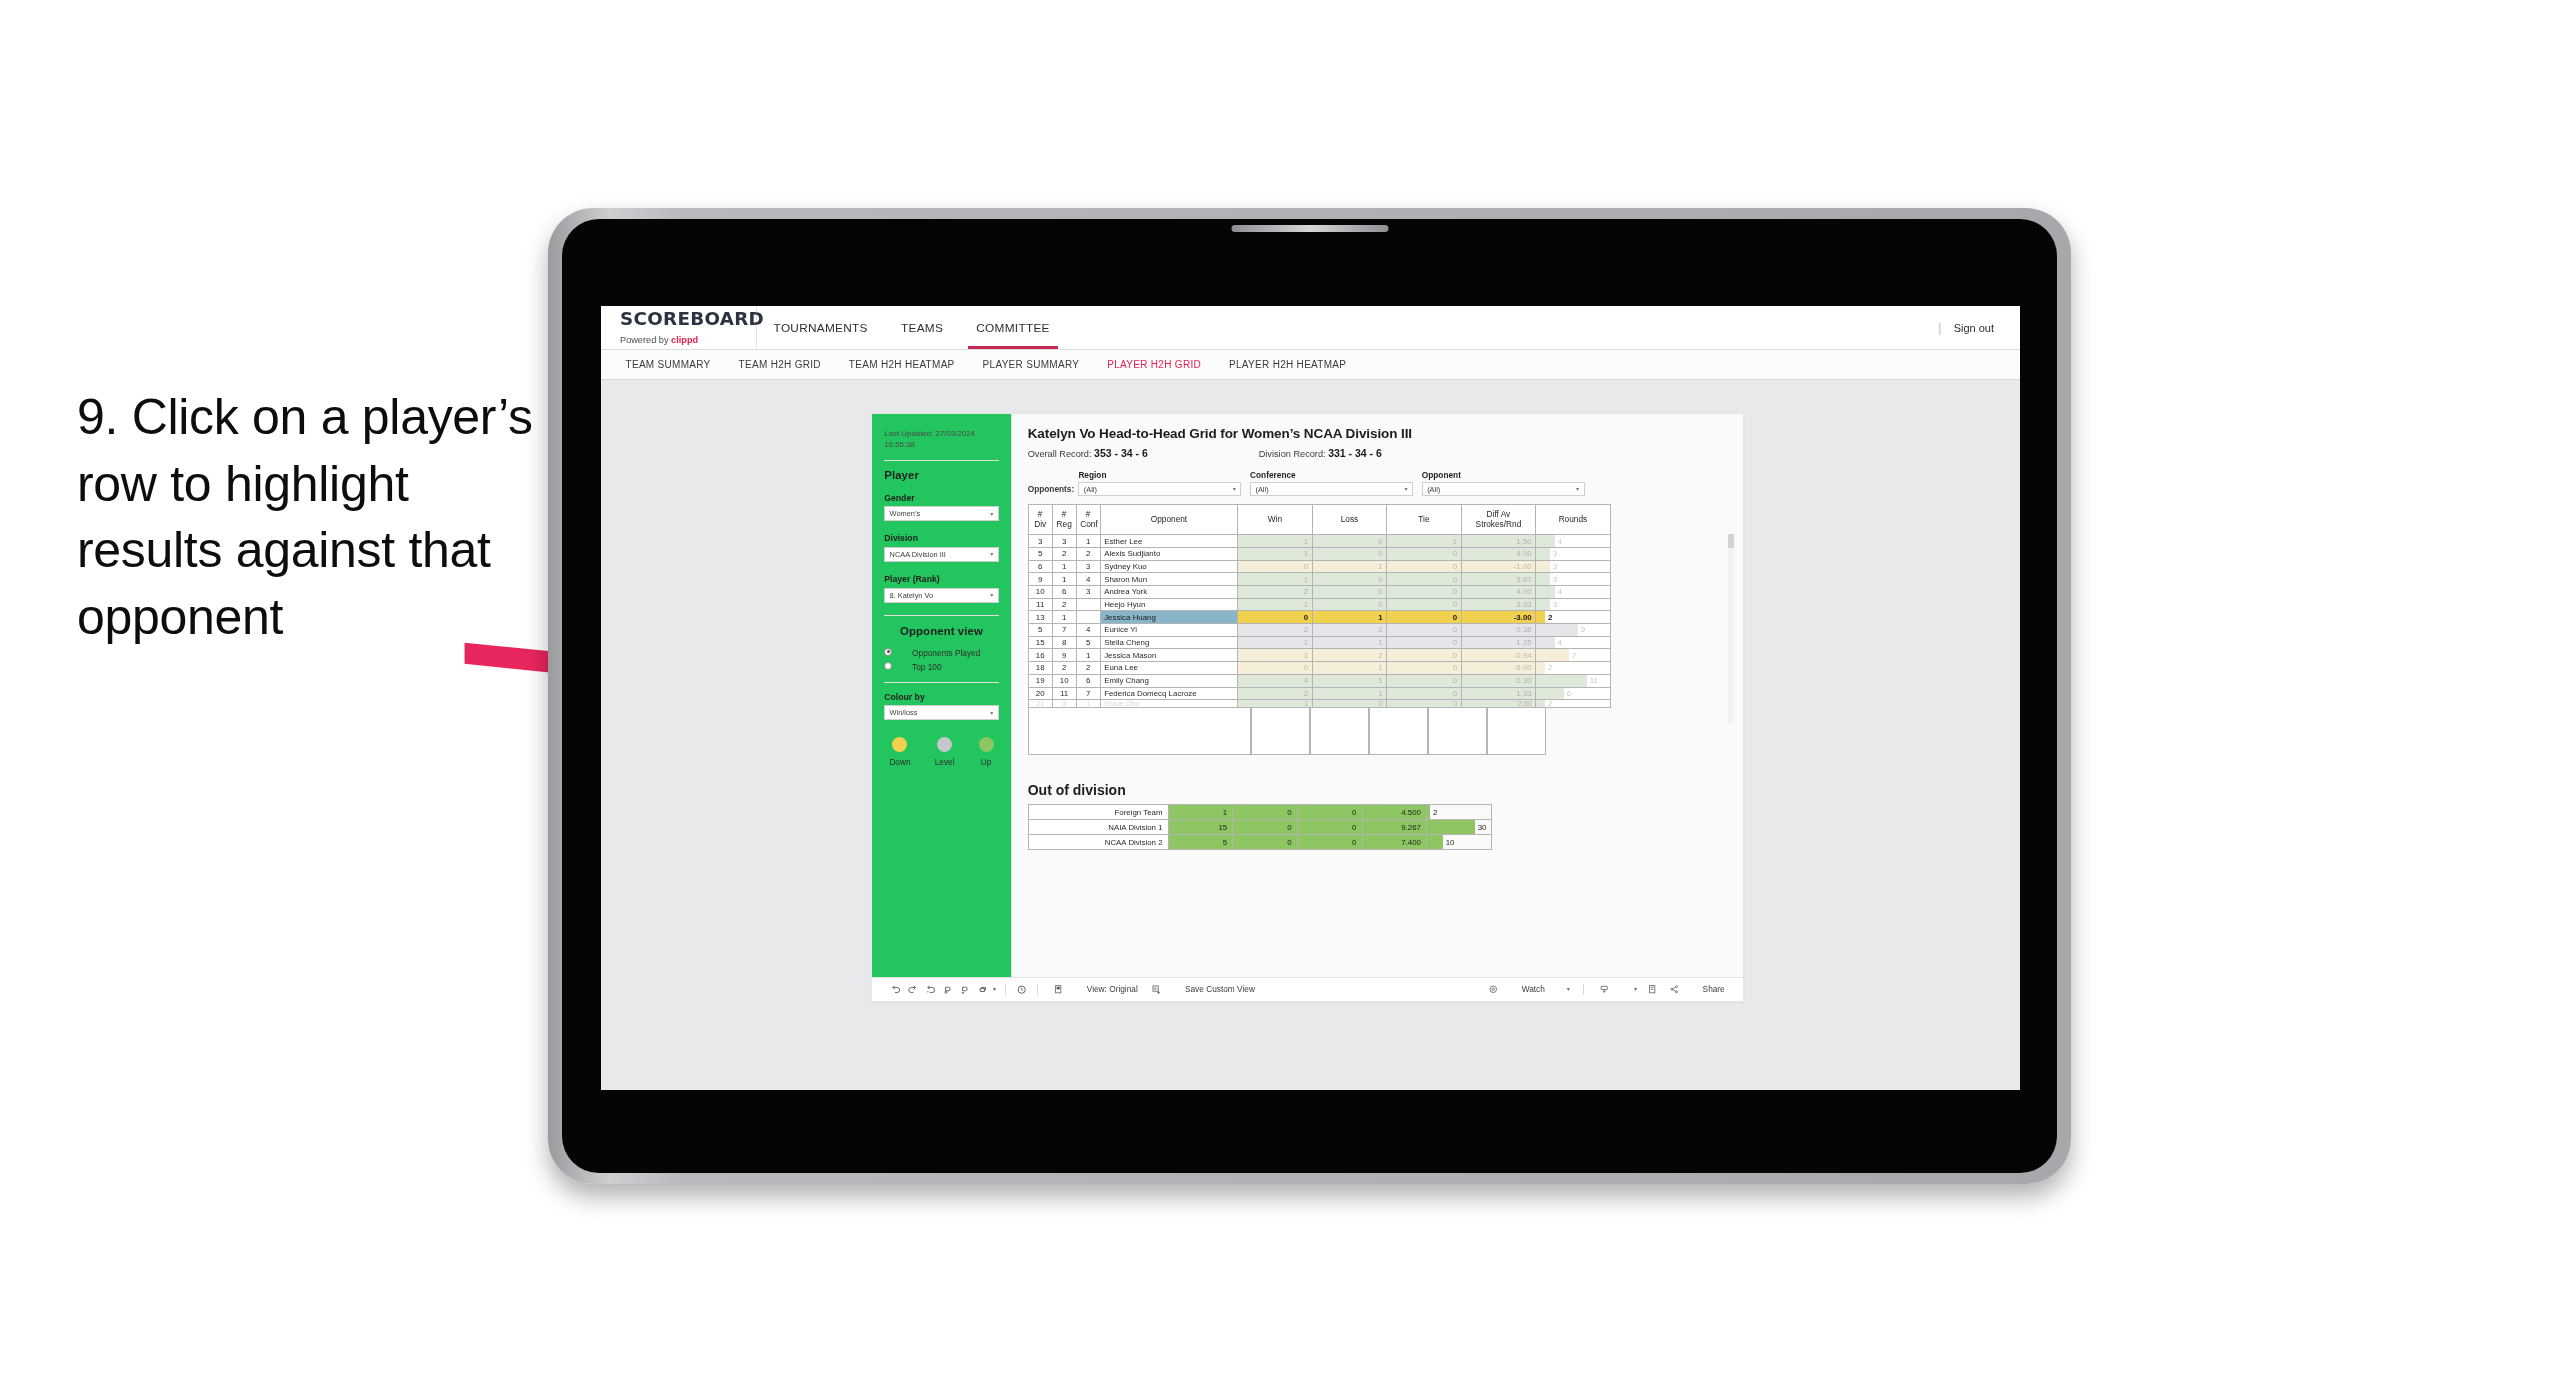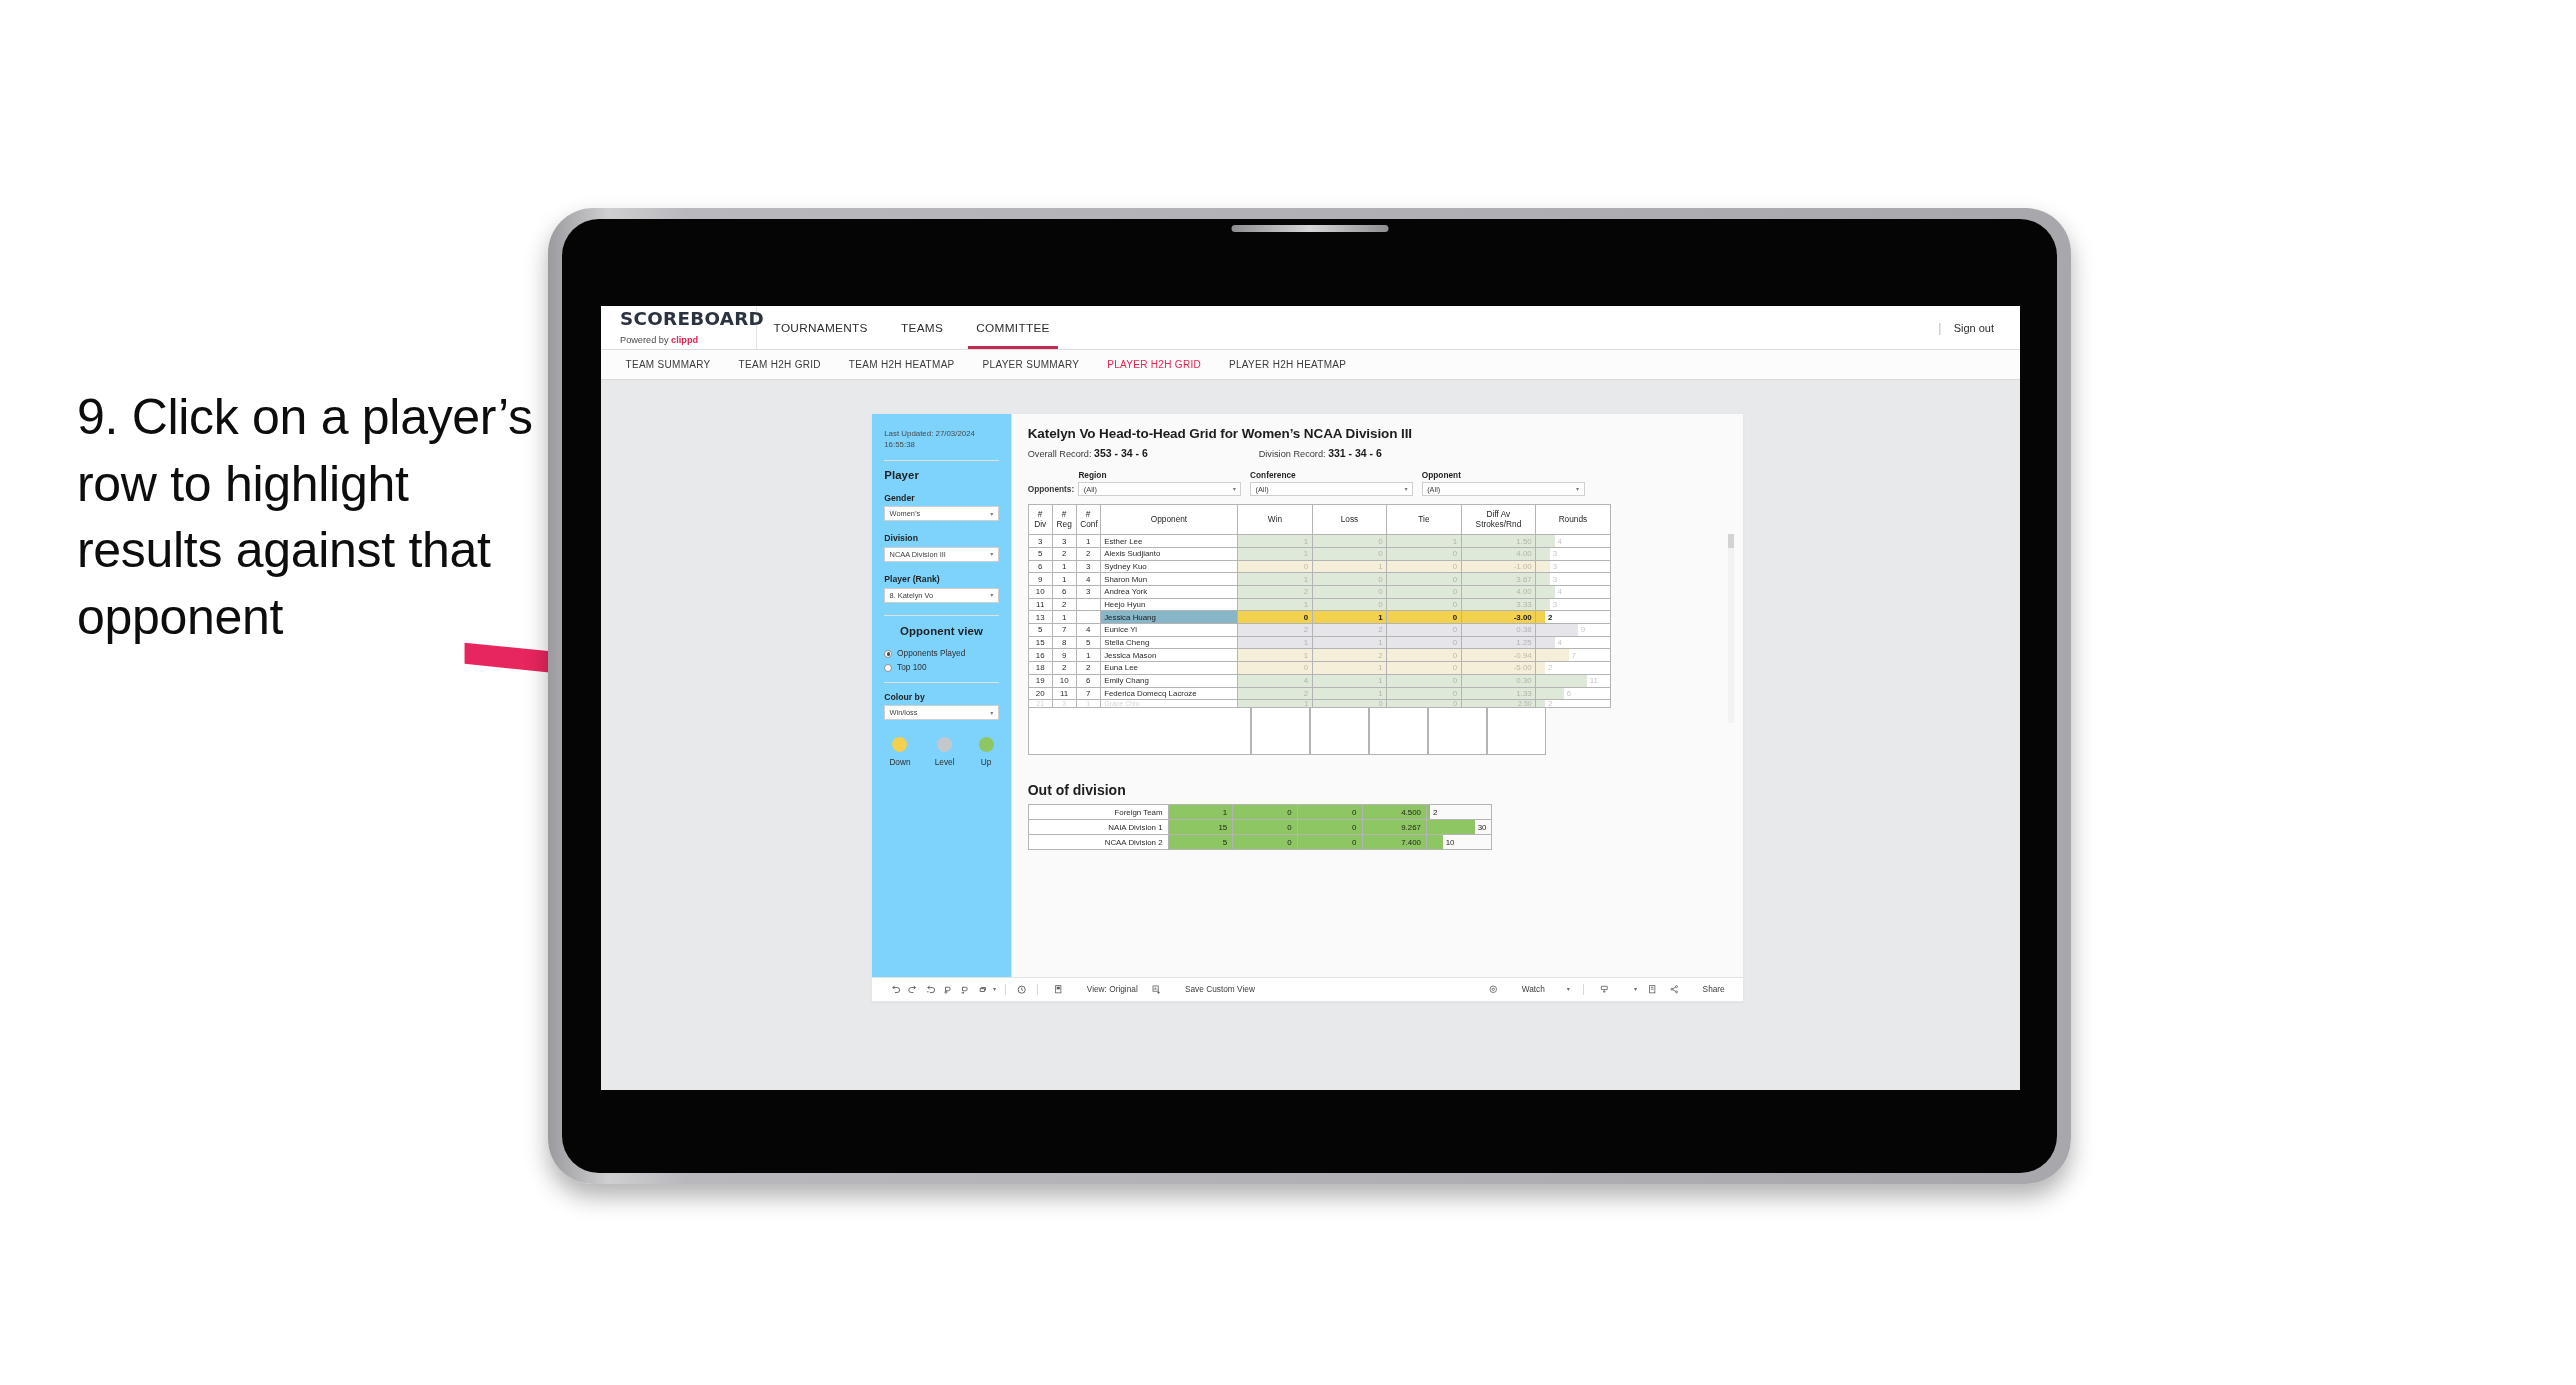--- a/index.html
+++ b/index.html
@@ -109,34 +109,34 @@
     display:flex; flex-direction:column;
     box-shadow: 0 0.9px 1.7px rgba(0,0,0,.04);
   }
   .sheet-body { display:flex; flex: 1 1 auto; min-height:0; }
 
   
   .side {
     width: 140px; flex: 0 0 140px;
     border-right:0.9px solid #e2e2e2;
     padding: 14px 12.2px 0 12.2px;
-    background:#7dd3fc;
+    background:#22c55e;
   }
   .upd { font-size: 7.9px; color:#4a4a4a; line-height:1.4; }
   .hr { border-top:0.9px solid #e0e0e0; margin: 9.6px 0 8.7px 0; }
   .sec-title { font-size: 11.4px; font-weight:700; color:#1f1f1f; margin-bottom: 11.4px; letter-spacing:0.1px; }
   .sec-title.center { text-align:center; }
   .fld-label { font-size: 8.7px; font-weight:700; color:#1f1f1f; margin-bottom:3.5px; }
   .select {
     height: 15px; border:0.9px solid #cfcfcf; background:#fff;
     display:flex; align-items:center; justify-content:space-between;
     padding: 0 3.5px 0 4.4px; font-size: 7.4px; color:#3d3d3d; margin-bottom: 12.2px;
   }
   .caret { font-size: 5.2px; color:#7a7a7a; }
-  .radio-row { display:flex; align-items:flex-end; gap:5px; margin-bottom: 4.4px; }
+  .radio-row { display:flex; align-items:flex-start; gap:20px; margin-bottom: 4.4px; }
   .radio { width:7.9px; height:7.9px; border-radius:50%; border:0.9px solid #8a8a8a; background:#fff; position:relative; flex:0 0 7.9px;}
   .radio.on::after { content:""; position:absolute; inset:1.4px; border-radius:50%; background:#4a4a4a; }
   .radio-lbl { font-size: 8.3px; color:#303030; }
   .legend { display:flex; justify-content:space-between; padding: 5.2px 5.2px 0 5.2px; }
   .legend-item { text-align:center; }
   .dot { width: 15px; height:15px; border-radius:50%; margin: 0 auto 4.4px auto; }
   .legend-lbl { font-size: 8.3px; color:#2f2f2f; }
 
   
   .viz { flex:1 1 auto; min-width:0; padding: 12.2px 15.7px 0 15.7px; background:#fafafa; display:flex; flex-direction:column; }

